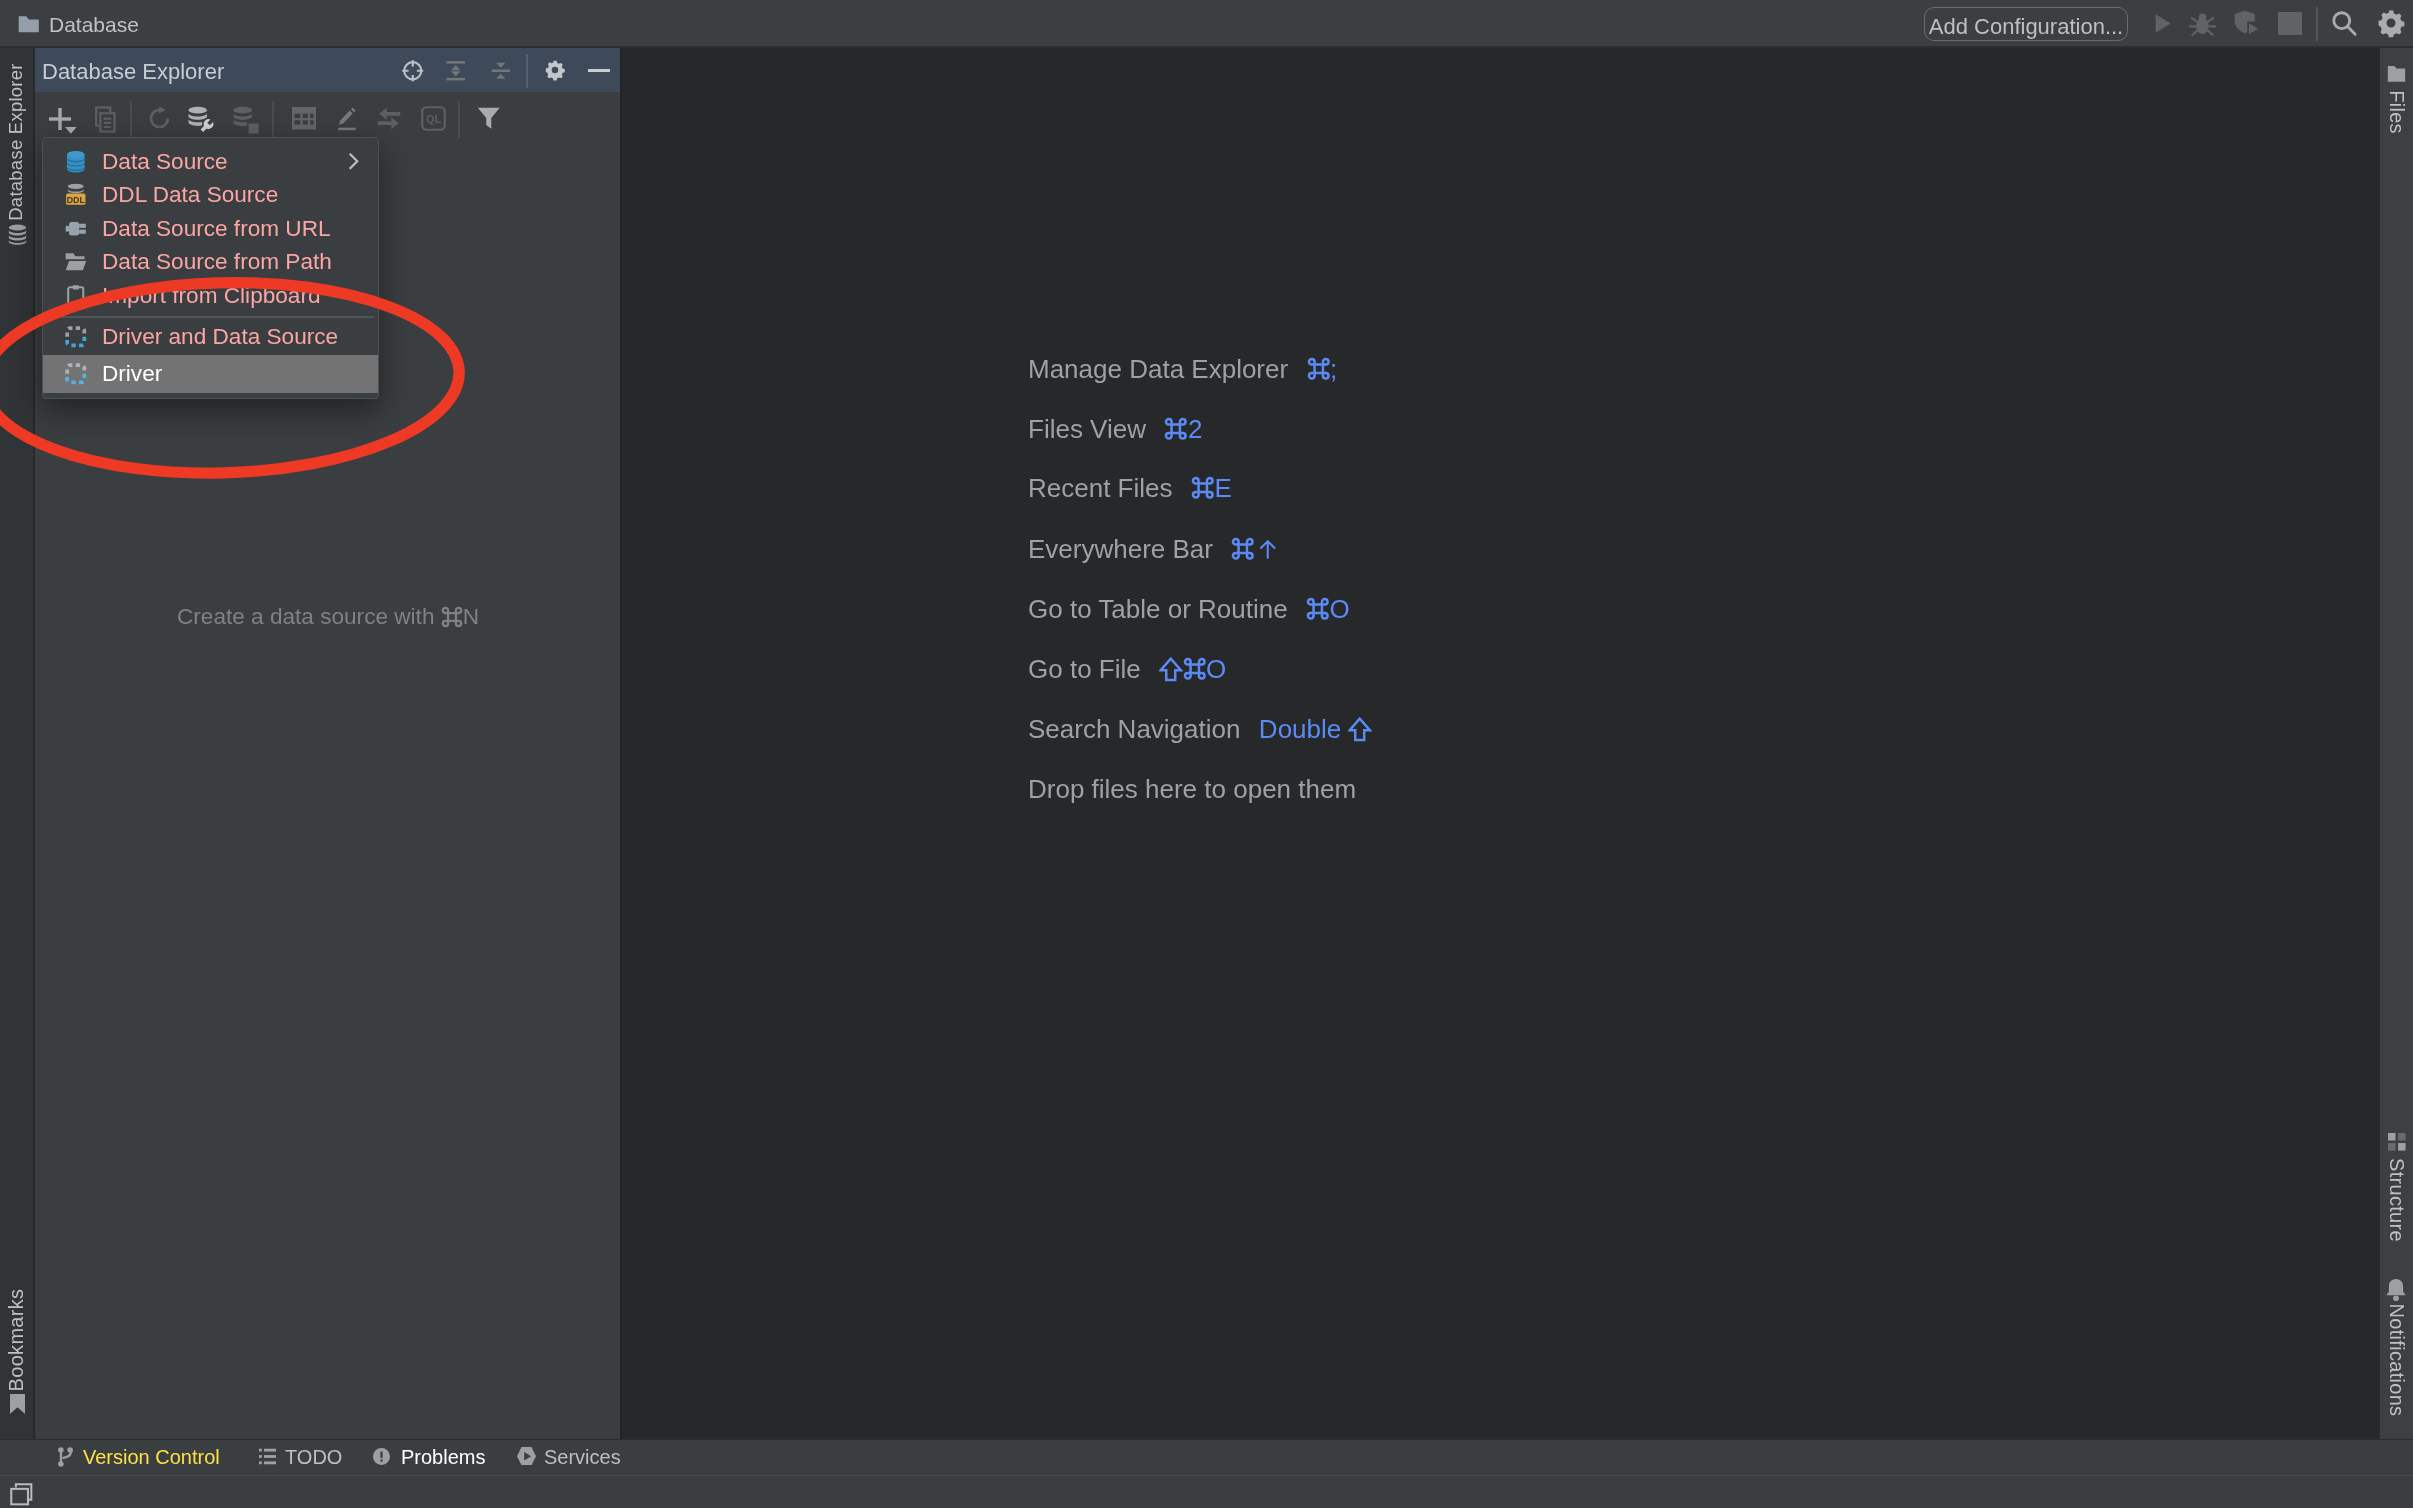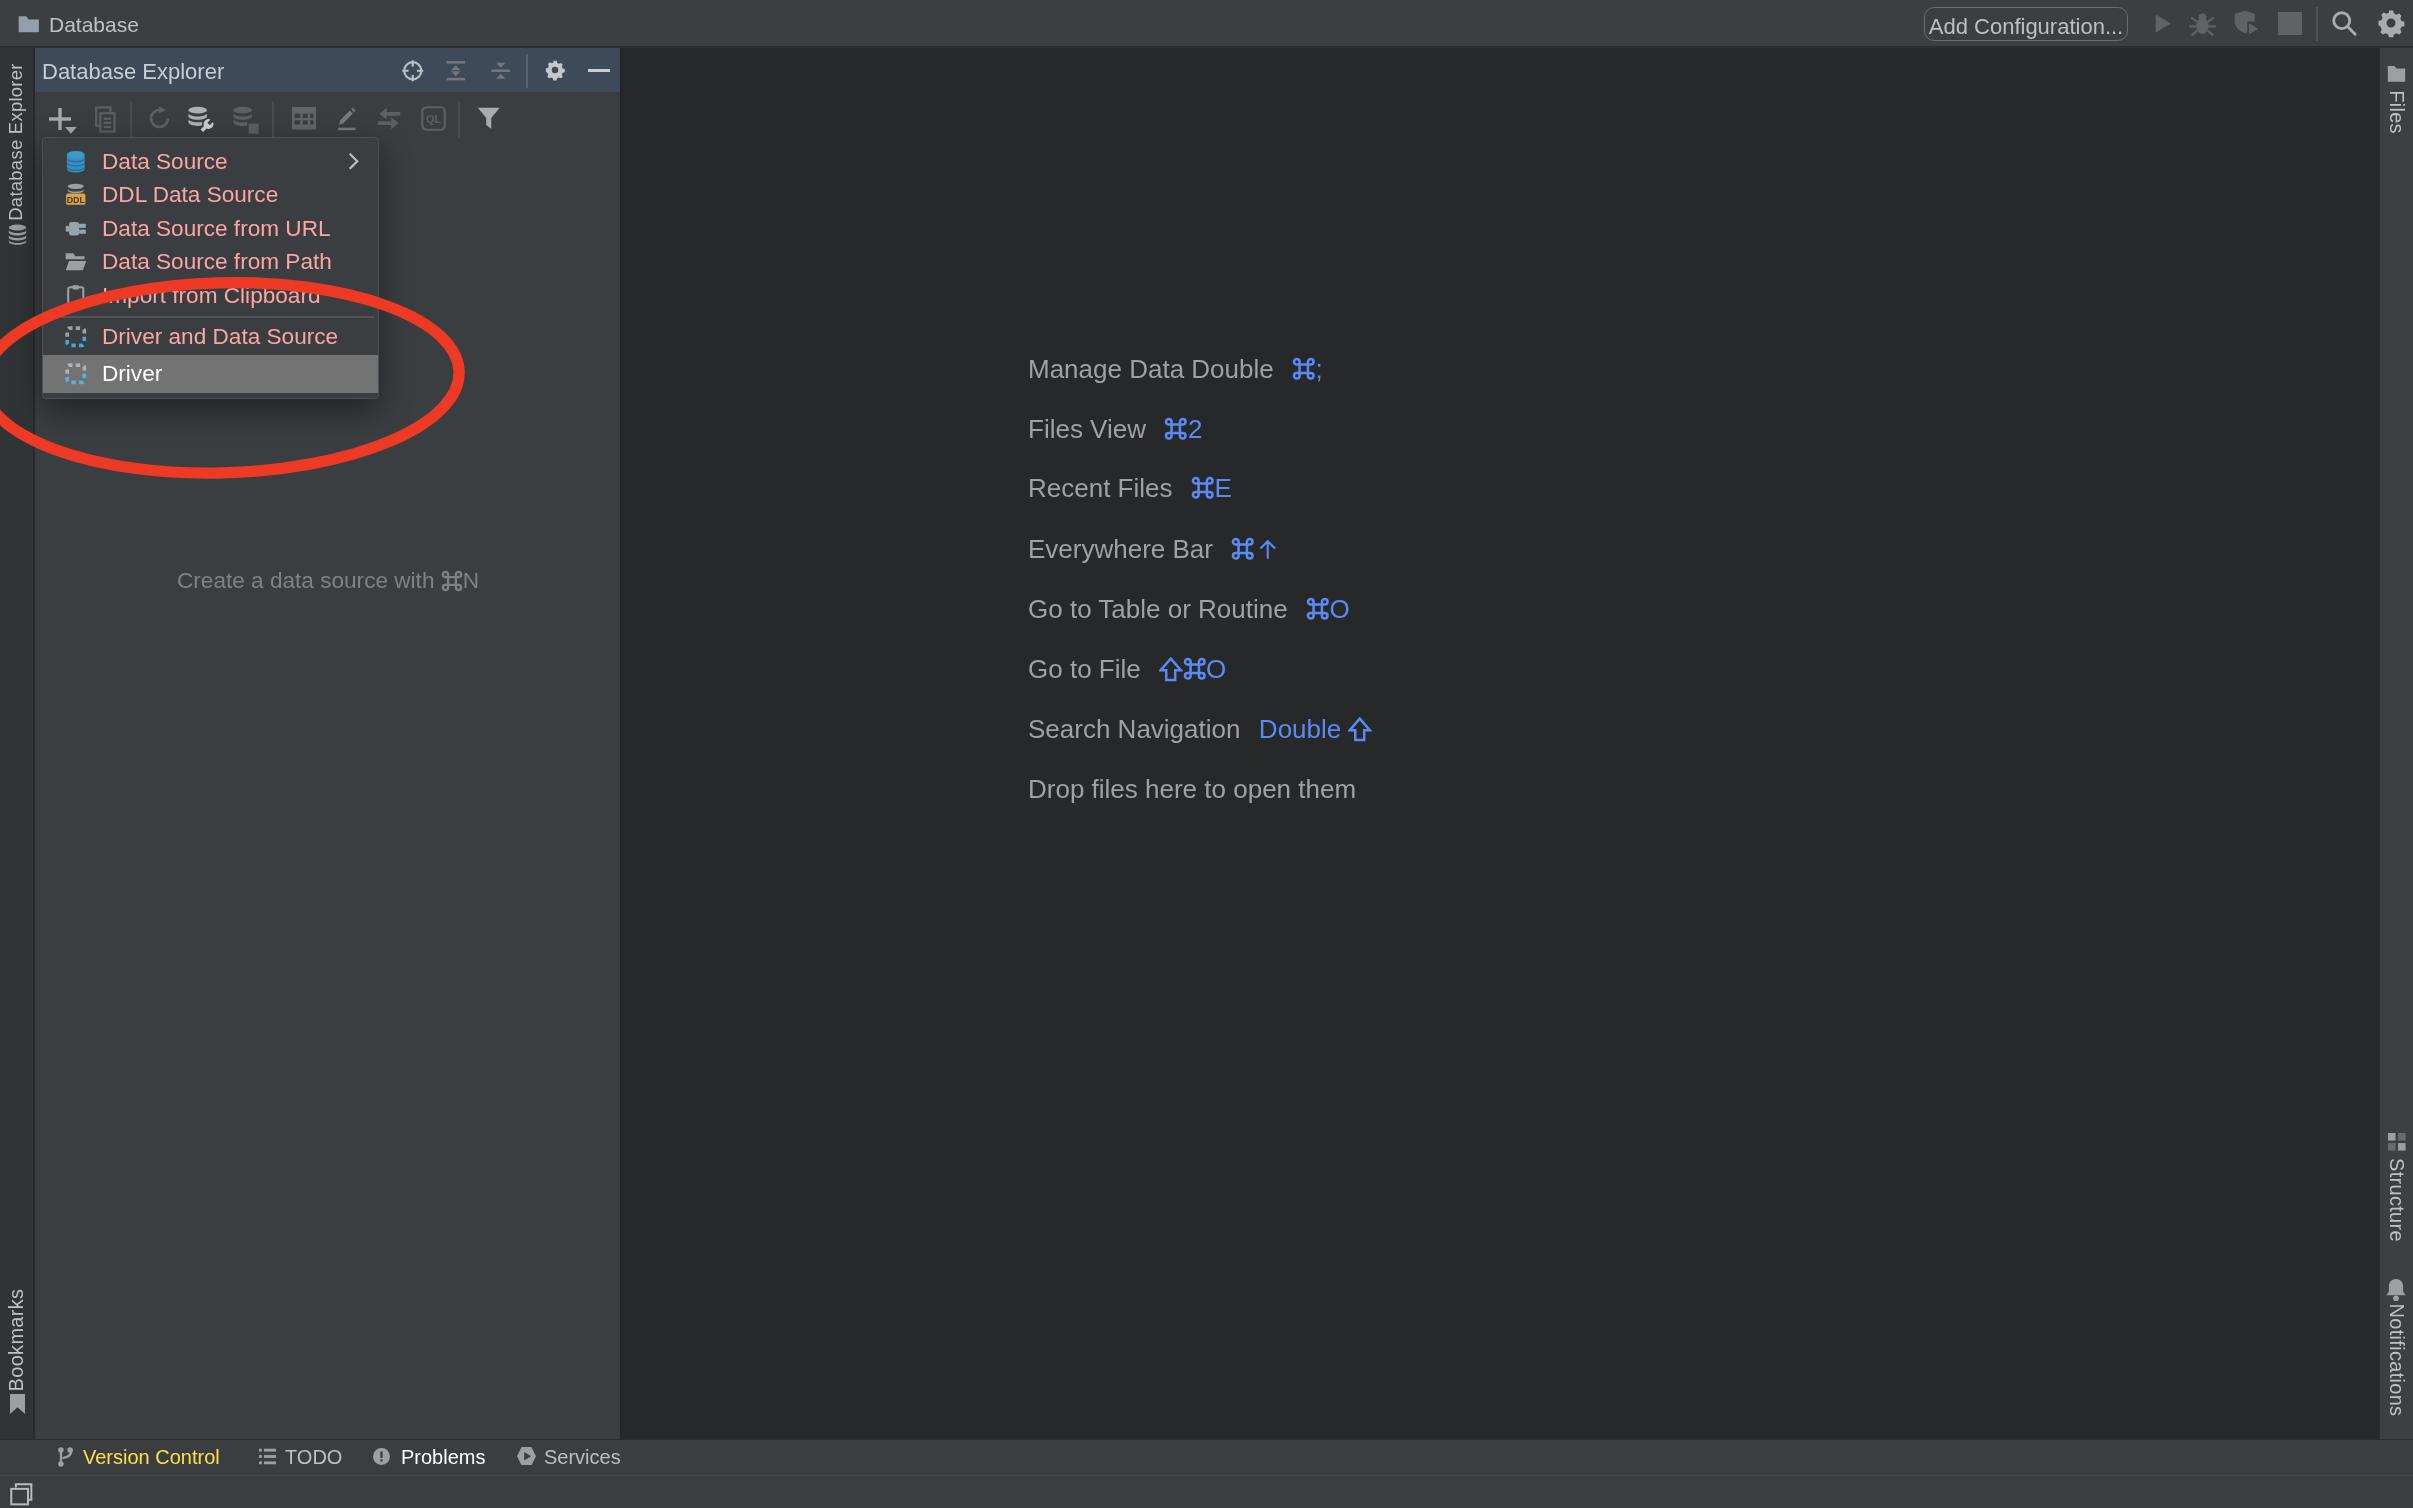--- a/index.html
+++ b/index.html
@@ -1,19 +1,19 @@
 <!DOCTYPE html>
 <html style="font-size:13.4px"><head>
 <meta charset="utf-8">
 <style>
   * { margin:0; padding:0; box-sizing:border-box; }
   html,body { width:2413px; height:1508px; overflow:hidden; }
   body { background:#262829; font-family:"Liberation Sans", sans-serif; position:relative; }
   .abs { position:absolute; }
-  .row { display:flex; align-items:center; }
+  .row { display:flex; align-items:center;margin-top:36px; }
   svg { display:block; }
   
   #topbar { left:0; top:0; width:2413px; height:46px; background:#3C3F41; }
   #topborder { left:0; top:46px; width:2413px; height:1.7px; background:#2B2D2E; }
   #lstripe { left:0; top:48px; width:34px; height:1391px; background:#313436; border-right:0.8px solid #292B2C; }
   #rstripe { left:2379px; top:48px; width:34px; height:1391px; background:#3C4043; border-left:0.8px solid #2A2C2D; }
   #panel { left:35px; top:48px; width:585px; height:1391px; background:#3B3E40; }
   #panelborder { left:620px; top:48px; width:1.7px; height:1391px; background:#222425; }
   #header { left:35px; top:48px; width:585px; height:44px; background:#3E4A5A; }
   #editor { left:622px; top:48px; width:1757px; height:1391px; background:#262829; }
@@ -198,21 +198,21 @@
   </svg>
 
 <div class="abs row" style="left:177px;top:567px;height:28.5px;color:#7E8285">
     <span style="font-size:22.6px">Create a data source with&nbsp;</span>
     <svg width="22" height="22" viewBox="3.6 3.6 16.8 16.8" fill="none" stroke="#7E8285" stroke-width="1.8">
       <path d="M7 9a2 2 0 1 1 2-2v10a2 2 0 1 1-2-2h10a2 2 0 1 1-2 2V7a2 2 0 1 1 2 2H7"></path>
     </svg>
     <span style="font-size:22.6px">N</span>
   </div>
 <div class="shortrow" style="left:1028px;top:349px;height:40px">
-  <span class="slabel">Manage Data Double</span>
+  <span class="slabel">Manage Data Explorer</span>
     <span style="width:18.4px"></span>
   <span class="skey"><svg width="23.5" height="23.5" viewBox="3.6 3.6 16.8 16.8" fill="none" stroke="#5C8AF5" stroke-width="1.8">
         <path d="M7 9a2 2 0 1 1 2-2v10a2 2 0 1 1-2-2h10a2 2 0 1 1-2 2V7a2 2 0 1 1 2 2H7"></path>
       </svg>;</span>
 </div>
 <div class="shortrow" style="left:1028px;top:409px;height:40px">
   <span class="slabel">Files View</span>
     <span style="width:18.4px"></span>
   <span class="skey"><svg width="23.5" height="23.5" viewBox="3.6 3.6 16.8 16.8" fill="none" stroke="#5C8AF5" stroke-width="1.8">
         <path d="M7 9a2 2 0 1 1 2-2v10a2 2 0 1 1-2-2h10a2 2 0 1 1-2 2V7a2 2 0 1 1 2 2H7"></path>

